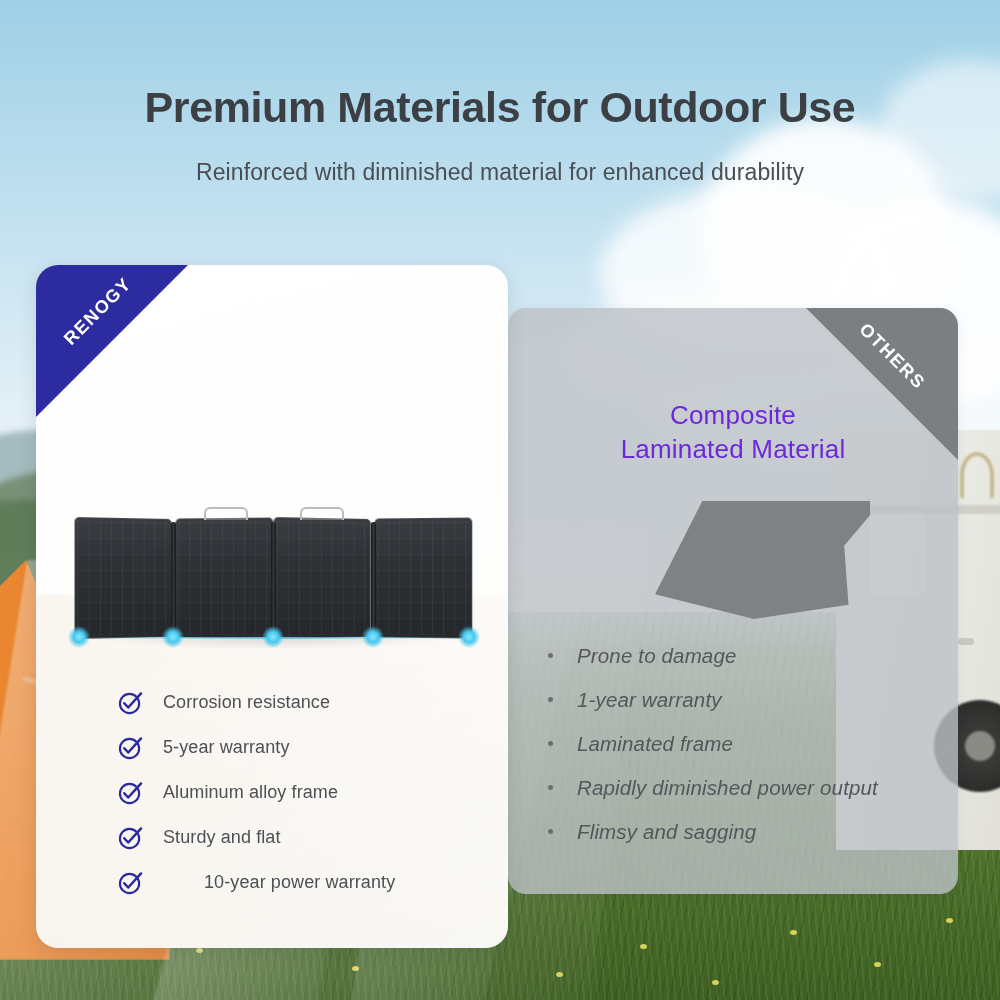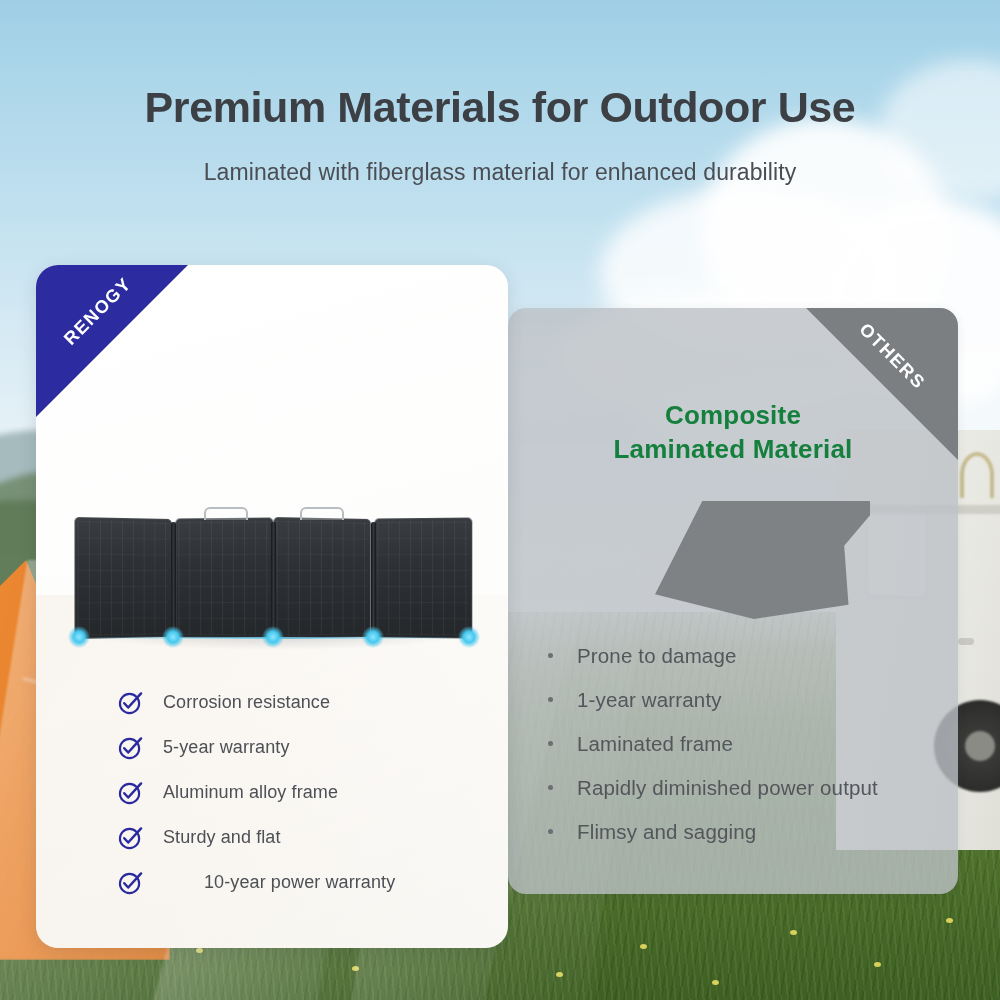--- a/index.html
+++ b/index.html
@@ -240,36 +240,36 @@
     color: #ffffff;
     font-size: 18px;
     font-weight: bold;
     letter-spacing: 1.6px;
   }
   .others-title {
     position: absolute;
     left: 0; right: 0; top: 90px;
     text-align: center;
     font-size: 26px;
-    font-weight: bold;
-    color: #15803d;
+    font-weight: normal;
+    color: #6d28d9;
     line-height: 1.32;
     letter-spacing: .2px;
   }
   
   .laminate {
     position: absolute;
     left: 147px; top: 193px;
     width: 215px; height: 118px;
     background: #7f8285;
     clip-path: polygon(22% 0%, 100% 0%, 100% 12%, 88% 38%, 90% 88%, 46% 100%, 0% 79%);
   }
   .others-list {
     position: absolute;
-    left: 34px; right: 22px; top: 336px;
+    left: 34px; right: 22px; top: 336px; font-style: italic;
   }
   .others-list .bullet-row {
     display: flex;
     align-items: baseline;
     margin-bottom: 20px;
     font-size: 20.5px;
     color: #53565b;
     letter-spacing: .15px;
   }
   .others-list .bullet-row:last-child { margin-bottom: 0; }
@@ -468,21 +468,21 @@
     <div class="tent"></div>
     <div class="tent-seam"></div>
 
     <div class="sheet s1"></div>
     <div class="sheet s2"></div>
     <div class="sheet s3"></div>
   </div>
 
   <div class="header">
     <div class="headline">Premium Materials for Outdoor Use</div>
-    <div class="subhead">Laminated with fiberglass material for enhanced durability</div>
+    <div class="subhead">Reinforced with diminished material for enhanced durability</div>
   </div>
 
   <div class="cards">
 
     <div class="card-others">
 
       <div class="corner-others">
         <div class="corner-label">OTHERS</div>
       </div>
 

